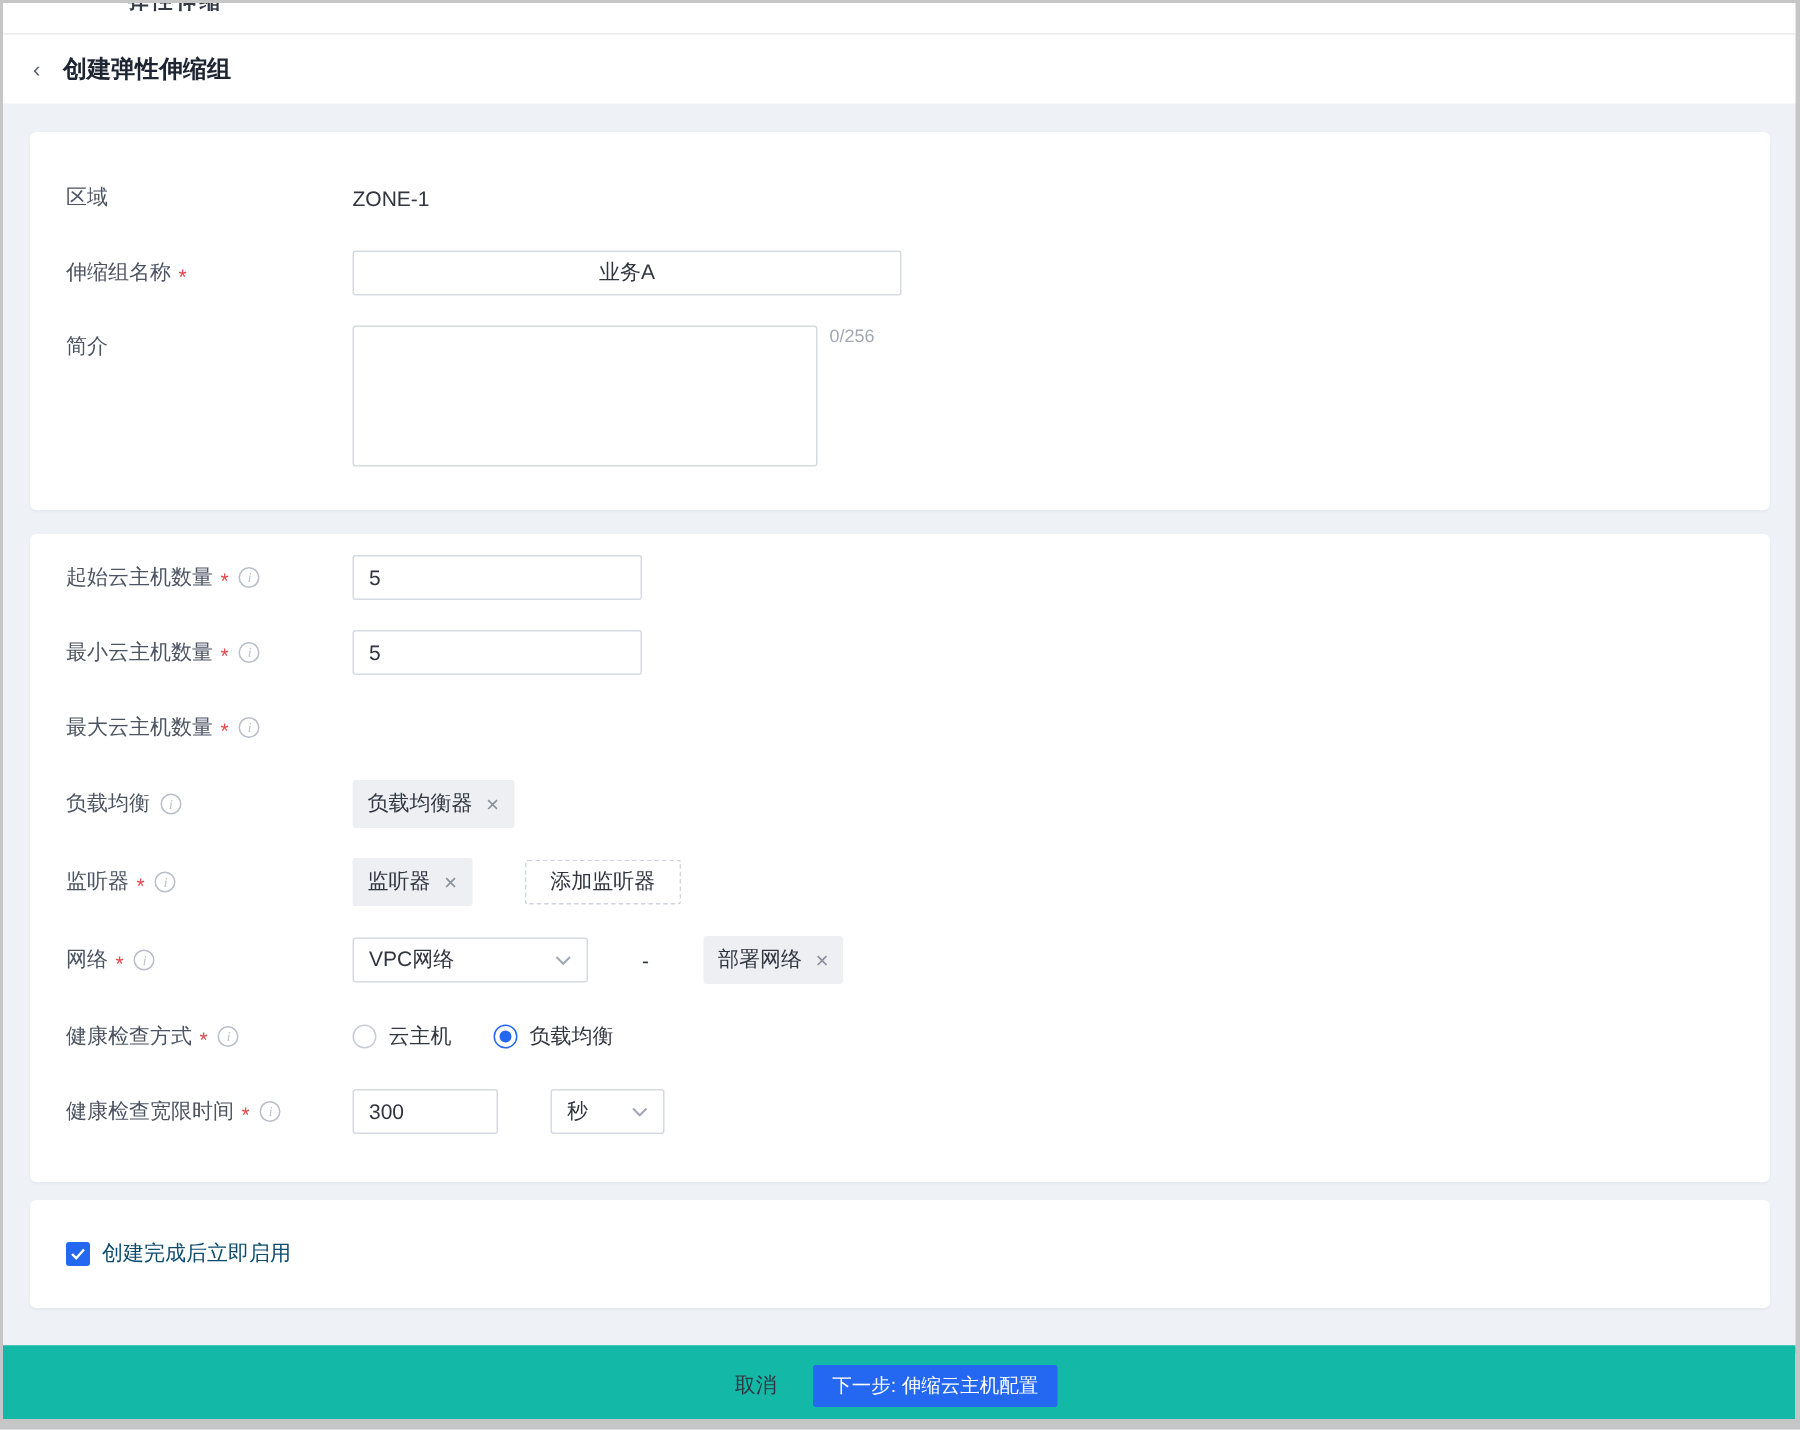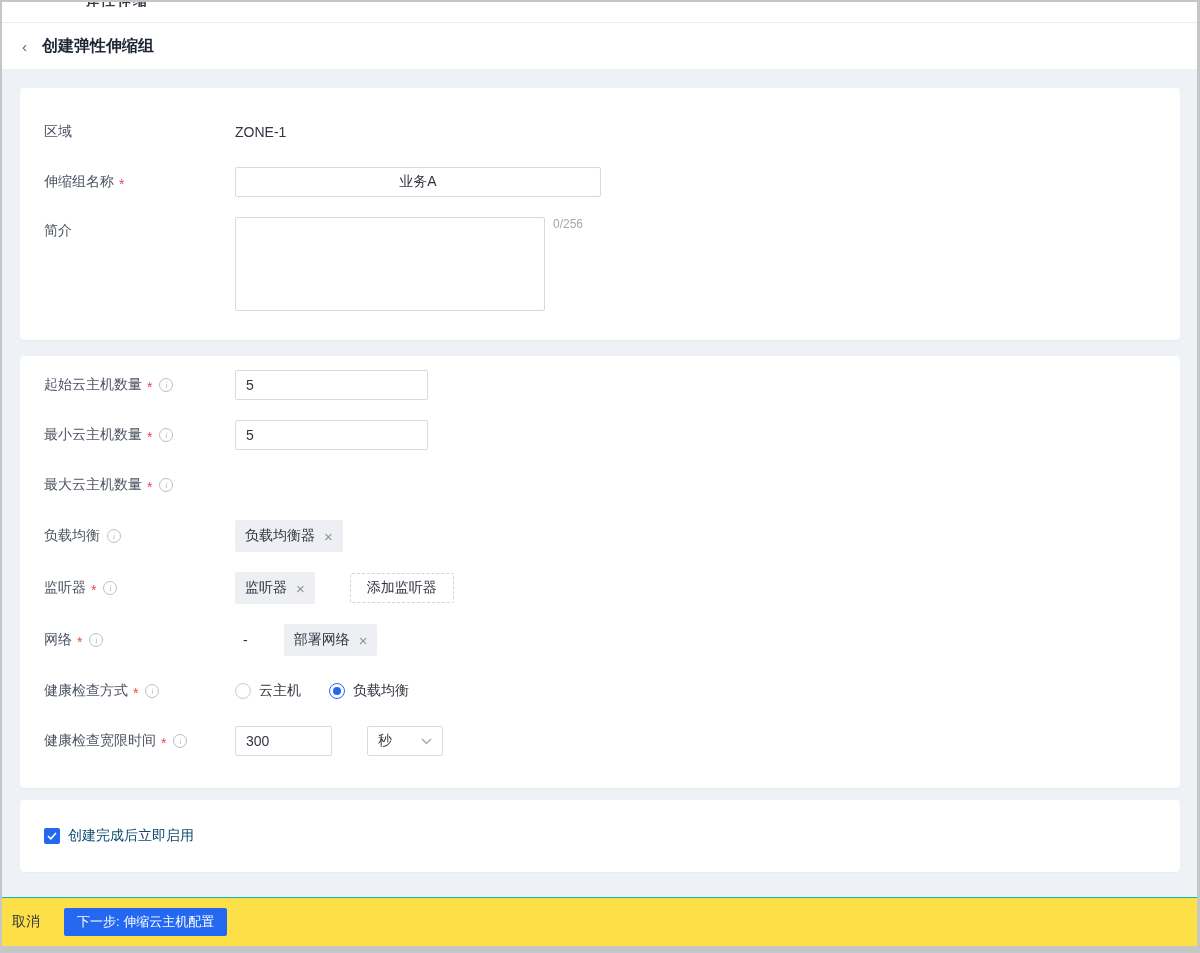--- a/index.html
+++ b/index.html
@@ -216,25 +216,25 @@
     justify-content: center;
     margin-right: 8px;
     cursor: pointer;
     flex: 0 0 16px;
   }
   .checkbox-label { font-size: 14px; color: #0c4a6e; }
   
   .footer {
     flex: 0 0 auto;
     height: 49px;
-    background: #fde047;
-    border-top: 1px solid #14b8a6;
+    background: #14b8a6;
+    border-top: 5px solid #14b8a6;
     display: flex;
     align-items: center;
-    justify-content: flex-start;
+    justify-content: center;
     padding-right: 14px;
   }
   .cancel-btn {
     background: none;
     border: none;
     font-size: 14px;
     color: #303540;
     font-family: inherit;
     cursor: pointer;
     padding: 6px 10px;
@@ -347,20 +347,28 @@
           <span class="tag-close">×</span>
         </span>
         <button class="dashed-btn">添加监听器</button>
       </div>
 
       <div class="form-row">
         <div class="label-col">
           <span>网络</span>
           <span class="req-mark">*</span>
           <span class="info-icon">i</span>
+        </div>
+        <div class="select select-network">
+          <span>VPC网络</span>
+          <span class="chevron-down">
+            <svg width="11" height="7" viewBox="0 0 11 7">
+                <polyline points="1,1 5.5,5.5 10,1" fill="none" stroke="#a2a8b3" stroke-width="1.4"></polyline>
+              </svg>
+          </span>
         </div>
         <span class="dash-sep">-</span>
         <span class="tag">
           <span>部署网络</span>
           <span class="tag-close">×</span>
         </span>
       </div>
 
       <div class="form-row">
         <div class="label-col">

